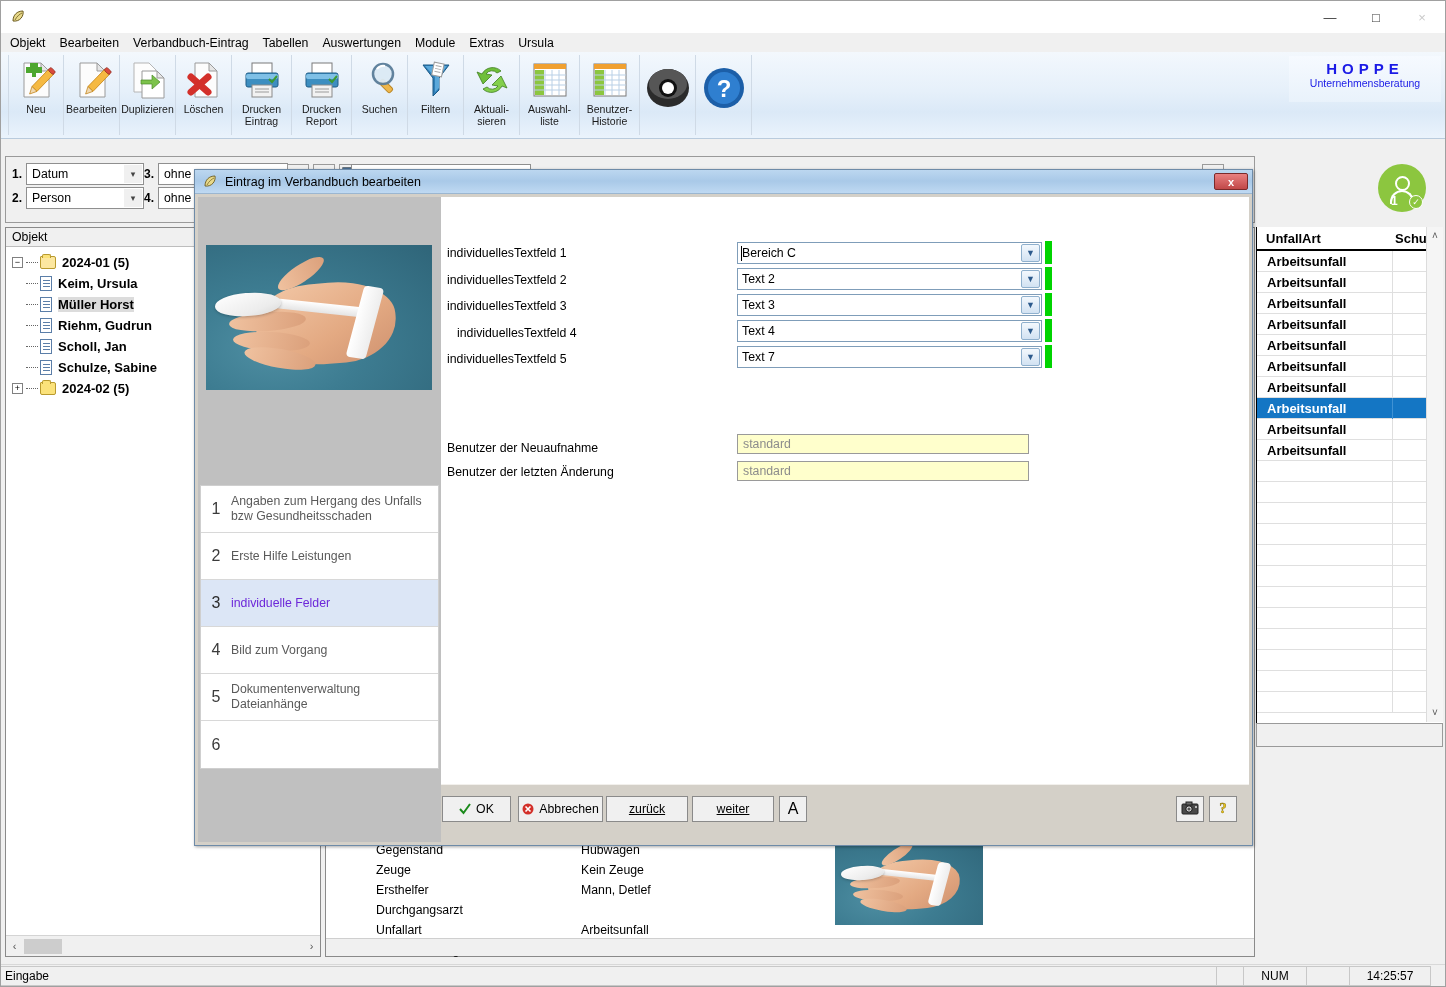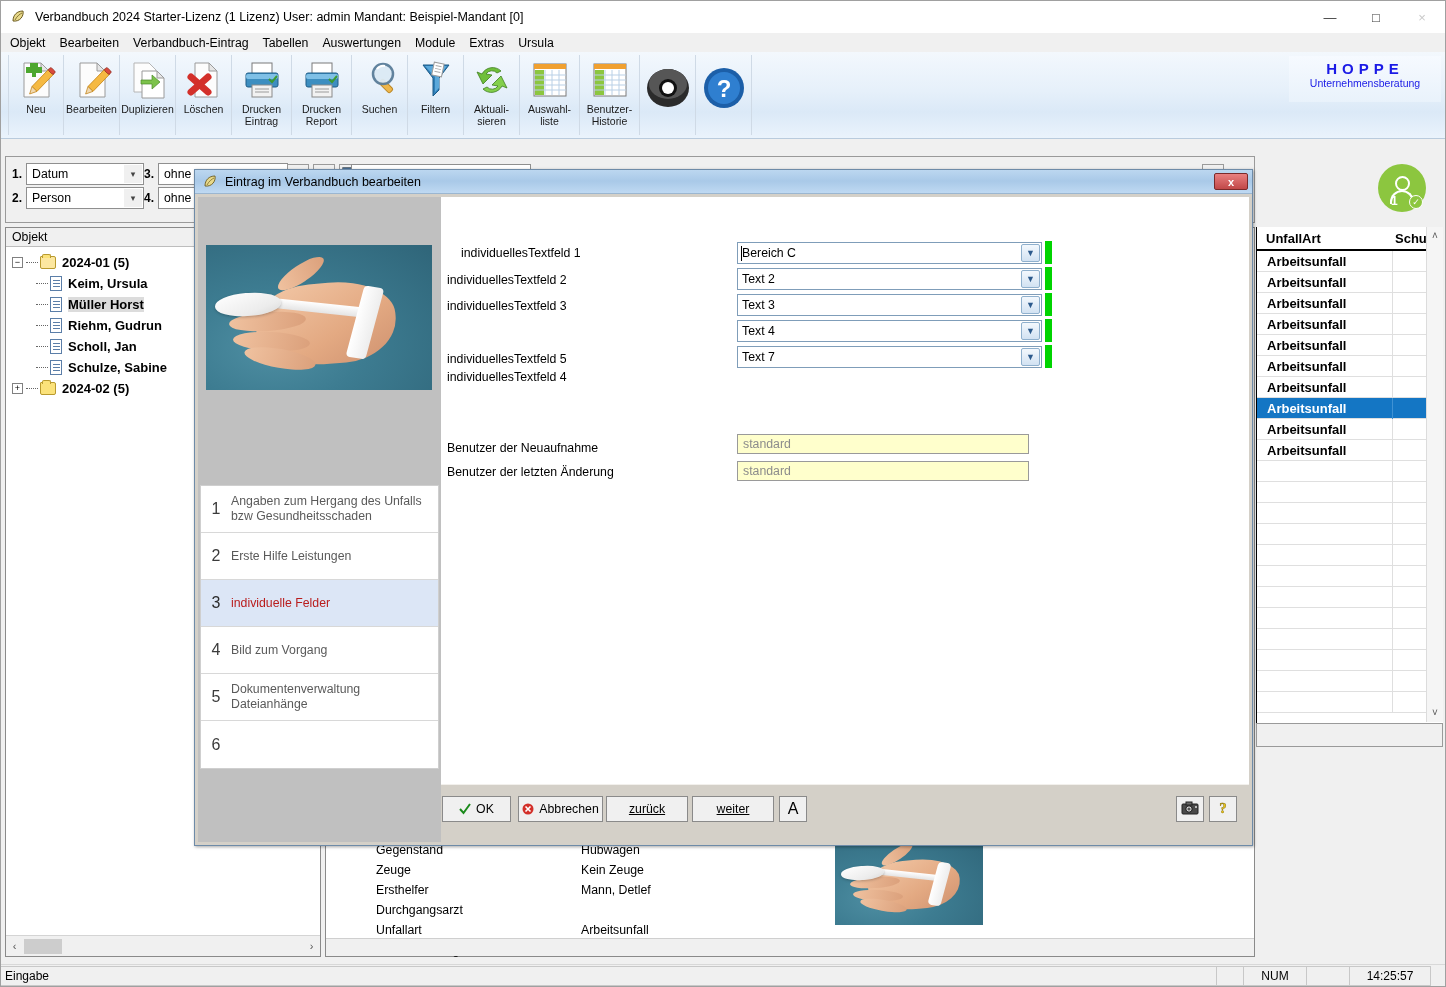--- a/index.html
+++ b/index.html
@@ -105,21 +105,21 @@
   #treepanel{
     position:absolute;left:4px;top:226px;width:316px;height:730px;
     background:#fff;border:1px solid #8a8a8a;
   }
   #tree-header{
     height:19px;background:#f0f0f0;border-bottom:1px solid #bdbdbd;
     display:flex;align-items:center;padding-left:6px;font-size:12.3px;color:#000;
   }
   #tree-body{ position:absolute;left:0;top:20px;right:0;bottom:22px;background:#fff;overflow:hidden;padding-top:4px;}
   .tnode{ display:flex;align-items:center;height:21px;padding-left:6px;font-size:13px;font-weight:bold;color:#000;}
-  .tnode.child{ padding-left:30px; }
+  .tnode.child{ padding-left:20px; }
   .exp{
     width:11px;height:11px;border:1px solid #808080;background:#fff;
     display:flex;align-items:center;justify-content:center;font-size:9px;line-height:9px;
     color:#000;margin-right:3px;font-weight:normal;
   }
   .dots{ width:12px;height:1px;border-top:1px dotted #666; margin-right:2px;}
   .folder{
     width:16px;height:13px;margin-right:6px;position:relative;
     background:#fbe27a;border:1px solid #b99a2e;border-radius:1px 2px 2px 2px;
   }
@@ -269,21 +269,21 @@
   .step{
     display:flex;align-items:center;min-height:47px;
     border-bottom:1px solid #d8d8d8; background:#fff;
   }
   .step:last-child{ border-bottom:none; }
   .step .num{
     width:30px;text-align:center;font-size:16px;color:#3b3b3b;flex:0 0 30px;
   }
   .step .txt{ font-size:12.3px;color:#5a5a5a;line-height:15px;padding-right:6px;}
   .step.active{ background:#dce6f6; }
-  .step.active .txt{ color:#b91c1c; }
+  .step.active .txt{ color:#6d28d9; }
   .step.active .num{ color:#2c2c2c; }
 
   
   #dlg-form{
     position:absolute;left:246px;top:3px;right:3px;height:607px;background:#fff;
   }
   .frow{ position:absolute; display:flex;align-items:center; }
   .flabel{ font-size:12.3px;color:#000;white-space:nowrap;}
   .combo{
     width:305px;height:22px;background:#fff;border:1px solid #7f9db9;
@@ -367,21 +367,20 @@
 
   <div id="titlebar">
     <span class="tb-icon">
       <svg viewBox="0 0 18 18" width="18" height="18">
           <g>
         <path d="M3 13 C3 7 7 3 13 3 C14 8 10 14 3 13 Z" fill="#e8d98a" stroke="#6b5a1e" stroke-width="1"></path>
         <path d="M5 12 C7 8 10 6 12 5" stroke="#6b5a1e" stroke-width=".8" fill="none"></path>
       </g>
         </svg>
     </span>
-    <span class="tb-text">Verbandbuch 2024 Starter-Lizenz (1 Lizenz)   User: admin Mandant: Beispiel-Mandant [0]</span>
     <div class="wbtns">
       <div class="wbtn">—</div>
       <div class="wbtn">□</div>
       <div class="wbtn close">×</div>
     </div>
   </div>
 
   <div id="menubar">
     <span class="mi">Objekt</span>
     <span class="mi">Bearbeiten</span>
@@ -916,21 +915,21 @@
             <span class="txt">Dokumentenverwaltung Dateianhänge</span>
           </div>
           <div class="step">
             <span class="num">6</span>
           </div>
         </div>
       </div>
 
       <div id="dlg-form">
 
-        <div class="frow" style="left:20px;top:49px;">
+        <div class="frow" style="left:6px;top:49px;">
           <span class="flabel">individuellesTextfeld 1</span>
         </div>
         <div class="frow" style="left:296px;top:44px;">
           <div class="combo focused">
             <span>Bereich C</span>
             <span class="cb-arw">▼</span>
           </div>
           <span class="greenbar"></span>
         </div>
 
@@ -949,21 +948,21 @@
           <span class="flabel">individuellesTextfeld 3</span>
         </div>
         <div class="frow" style="left:296px;top:96px;">
           <div class="combo">
             <span>Text 3</span>
             <span class="cb-arw">▼</span>
           </div>
           <span class="greenbar"></span>
         </div>
 
-        <div class="frow" style="left:6px;top:129px;margin-top:44px;">
+        <div class="frow" style="left:16px;top:129px;">
           <span class="flabel">individuellesTextfeld 4</span>
         </div>
         <div class="frow" style="left:296px;top:122px;">
           <div class="combo">
             <span>Text 4</span>
             <span class="cb-arw">▼</span>
           </div>
           <span class="greenbar"></span>
         </div>
 

